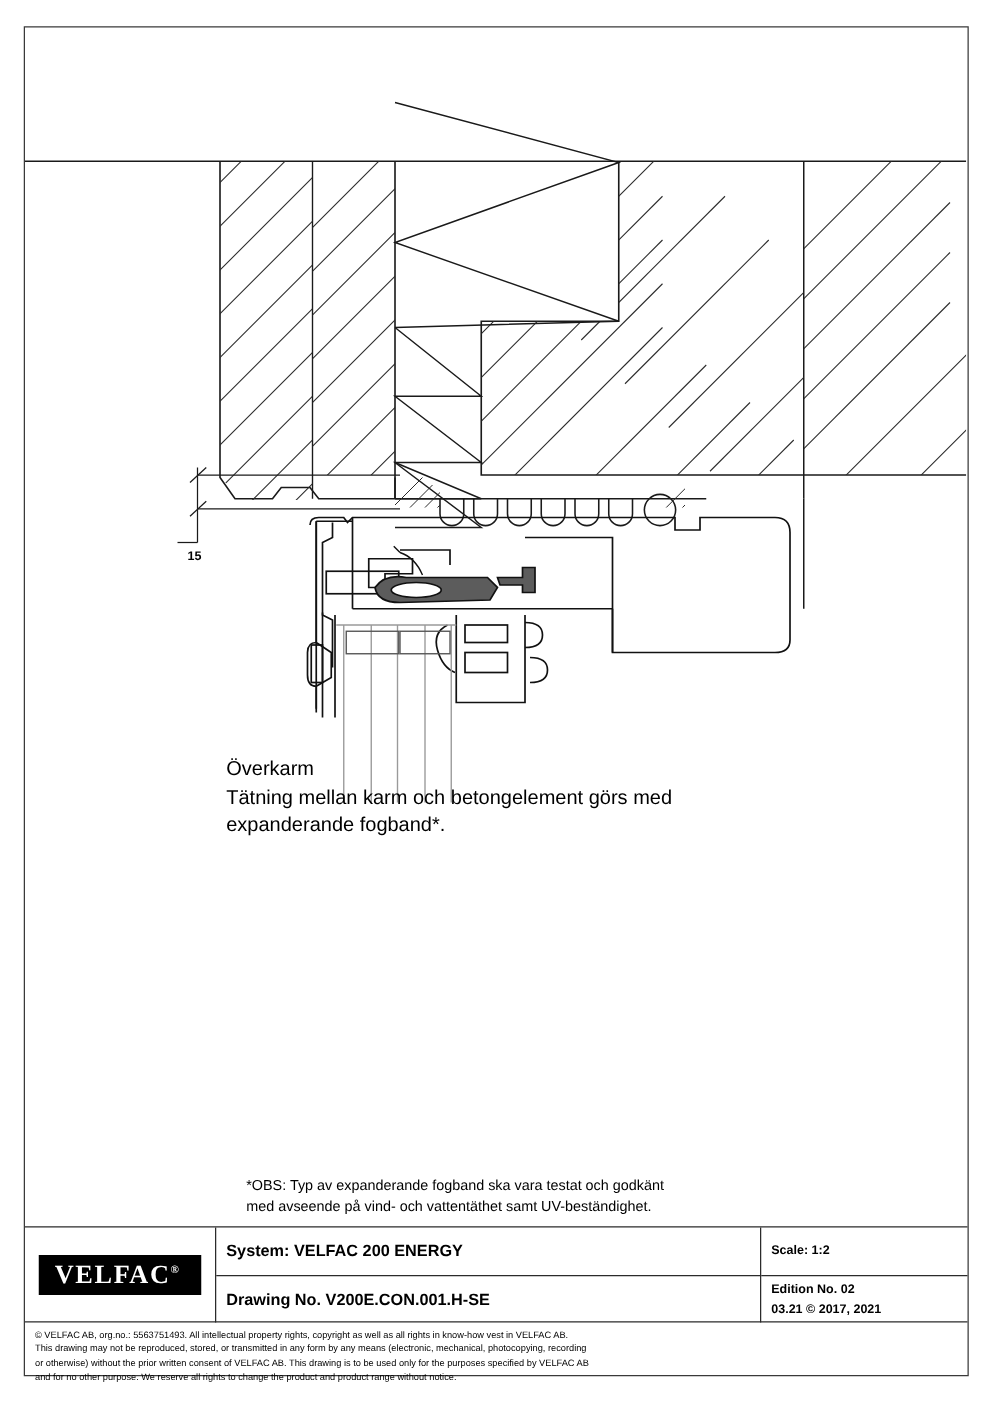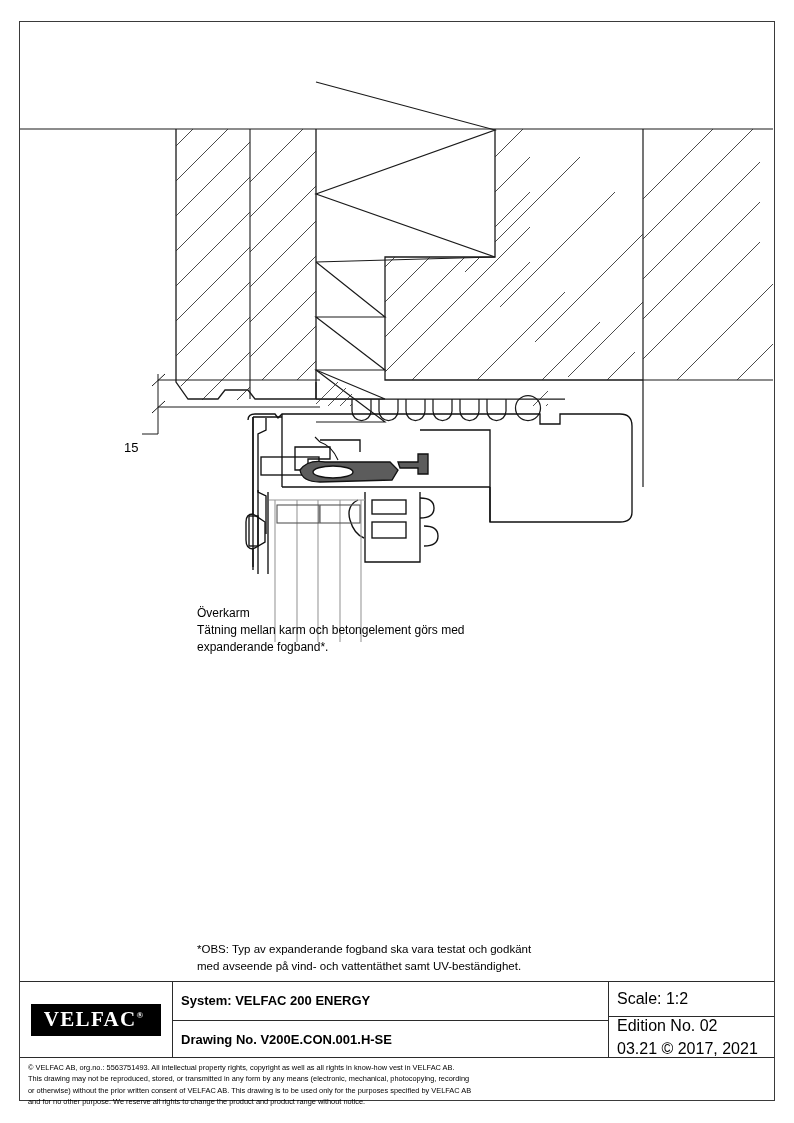--- a/index.html
+++ b/index.html
@@ -5,43 +5,43 @@
   html,body{margin:0;padding:0;background:#fff;}
   body{width:794px;height:1123px;position:relative;
        font-family:"Liberation Sans",sans-serif;color:#000;overflow:hidden;}
 
   #sheet{position:absolute;left:19px;top:21px;width:756px;height:1080px;
          border:1.5px solid #3a3a3a;box-sizing:border-box;background:#fff;}
 
   #drawing{position:absolute;left:0;top:0;width:753px;height:940px;}
 
   .note{position:absolute;white-space:pre-line;line-height:1.42;}
-  #note-main{left:177px;top:583px;font-size:12px;}
+  #note-main{left:161px;top:583px;font-size:16px;}
   #note-obs{left:177px;top:919px;font-size:11.5px;line-height:1.45;}
 
-  #dim-label{position:absolute;left:104px;top:418px;font-size:13px;}
+  #dim-label{position:absolute;left:130px;top:418px;font-size:10px;font-weight:bold;}
 
   
   #titleblock{position:absolute;left:0;bottom:0;width:100%;height:119px;
               box-sizing:border-box;border-top:1.3px solid #2b2b2b;}
   #tb-upper{position:absolute;left:0;top:0;right:0;height:76px;display:flex;}
   #tb-logo{width:153px;display:flex;align-items:center;justify-content:center;
            border-right:1.3px solid #2b2b2b;box-sizing:border-box;}
   .logo-box{background:#000;color:#fff;font-family:"Liberation Serif",serif;
             font-weight:bold;font-size:21px;letter-spacing:1.3px;
             padding:5px 18px 6px 13px;line-height:1;position:relative;}
   .logo-box .reg{font-size:9px;vertical-align:super;letter-spacing:0;}
 
   #tb-mid{flex:1;display:flex;flex-direction:column;
           border-right:1.3px solid #2b2b2b;box-sizing:border-box;font-weight:bold;}
   .tb-row{flex:1;display:flex;align-items:center;padding-left:8px;font-size:13px;}
   #tb-mid .tb-row+.tb-row{border-top:1.1px solid #2b2b2b;}
 
   #tb-right{width:165px;display:flex;flex-direction:column;box-sizing:border-box;}
-  #tb-right .tb-row{padding-left:8px;font-size:16px;}
+  #tb-right .tb-row{padding-left:8px;font-size:10px;font-weight:bold;}
   #tb-right .tb-row.two{flex-direction:column;align-items:flex-start;
                         justify-content:center;gap:5px;}
   #tb-right .tb-row+.tb-row{border-top:1.1px solid #2b2b2b;}
 
   #tb-legal{position:absolute;left:0;right:0;bottom:0;height:43px;
             border-top:1.3px solid #2b2b2b;box-sizing:border-box;
             padding:4px 6px 0 8px;font-size:7.4px;line-height:1.52;
             white-space:pre-line;margin-top:36px;}
 </style>
 </head>

